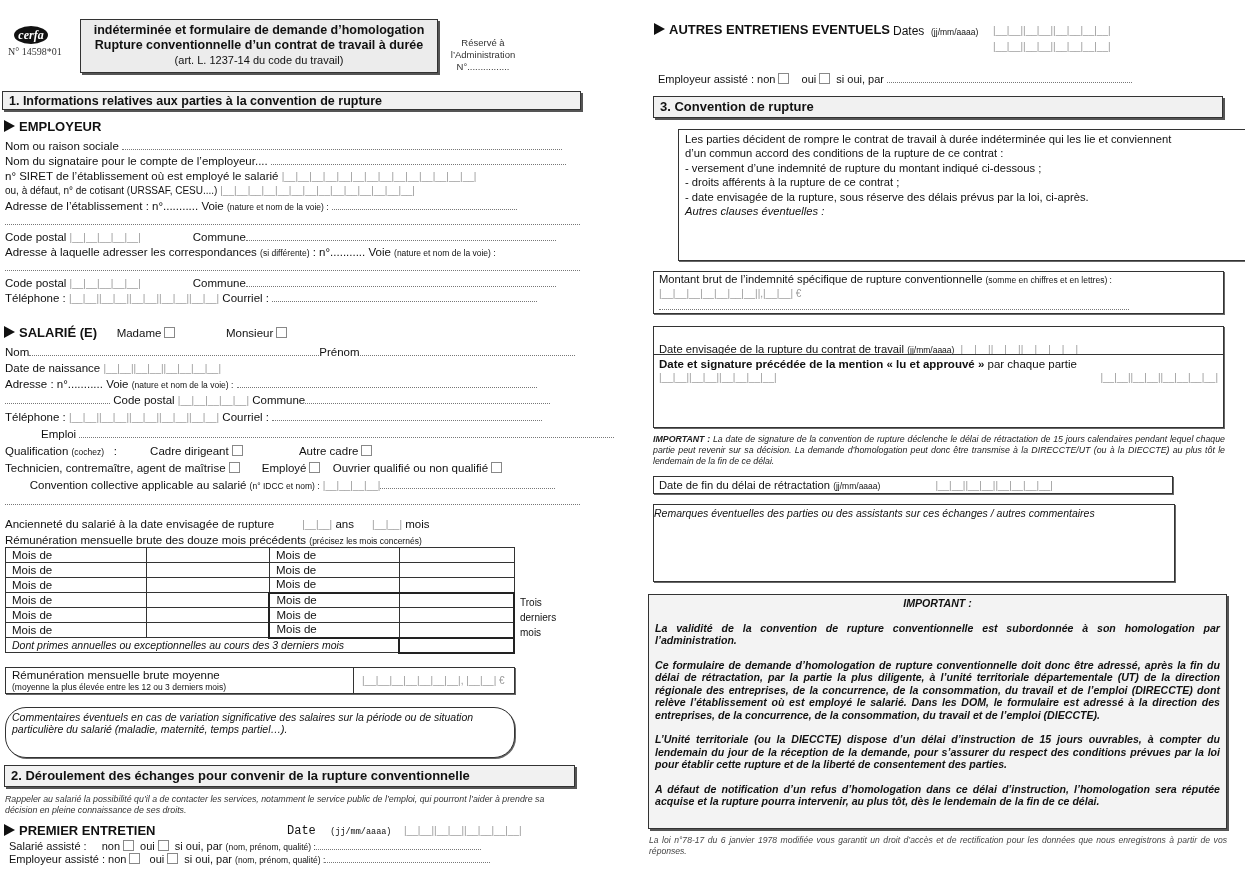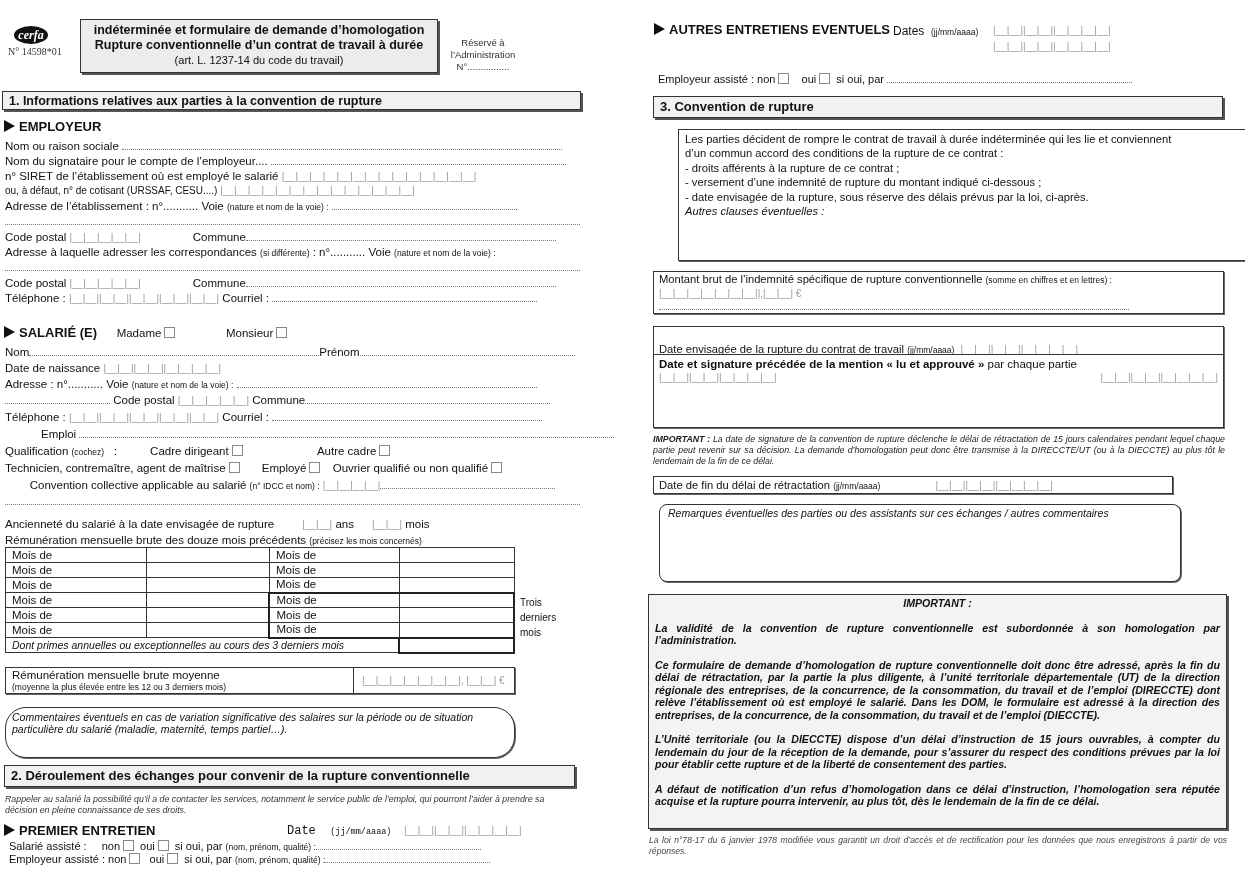--- a/index.html
+++ b/index.html
@@ -68,21 +68,21 @@
 
   <div class="abs" style="left:5px;top:344px;width:575px;height:170px;">
     <div class="line" style="top:1px;width:575px;"><span>Nom</span><span class="dots" style="width:290px;"></span><span>Prénom</span><span class="dots" style="width:215px;"></span></div>
     <div class="line" style="top:17px;"><span>Date de naissance</span> <span class="comb">|__|__||__|__||__|__|__|__|</span></div>
     <div class="line" style="top:33px;width:575px;"><span>Adresse : n°...........</span> <span>Voie</span> <span class="small">(nature et nom de la voie) :</span> <span class="dots" style="width:300px;"></span></div>
     <div class="line" style="top:49px;width:575px;"><span class="dots" style="width:105px;"></span> <span>Code postal</span> <span class="comb">|__|__|__|__|__|</span> <span>Commune</span><span class="dots" style="width:245px;"></span></div>
     <div class="line" style="top:66px;width:575px;"><span>Téléphone :</span> <span class="comb">|__|__||__|__||__|__||__|__||__|__|</span> <span>Courriel :</span> <span class="dots" style="width:270px;"></span></div>
     <div class="line" style="top:83px;width:575px;margin-left:36px;"><span>Emploi</span> <span class="dots" style="width:535px;"></span></div>
     <div class="line" style="top:100px;"><span>Qualification</span> <span class="small">(cochez)</span> &nbsp;&nbsp;:
       <span style="margin-left:30px;">Cadre dirigeant</span><span class="cb"></span>
-      <span style="margin-left:68px;">Autre cadre</span><span class="cb"></span>
+      <span style="margin-left:50px;">Autre cadre</span><span class="cb"></span>
     </div>
     <div class="line" style="top:117px;"><span>Technicien, contremaître, agent de maîtrise</span><span class="cb"></span>
       <span style="margin-left:16px;">Employé</span><span class="cb"></span>
       <span style="margin-left:6px;">Ouvrier qualifié ou non qualifié</span><span class="cb"></span>
     </div>
     <div class="line" style="top:134px;width:575px;text-align:center;"><span>Convention collective applicable au salarié</span> <span class="small">(n° IDCC et nom) :</span> <span class="comb">|__|__|__|__|</span><span class="dots" style="width:175px;"></span></div>
     <div class="line" style="top:150px;"><span class="dots" style="width:575px;"></span></div>
   </div>
 
   <div class="line" style="left:5px;top:517px;"><span>Ancienneté du salarié à la date envisagée de rupture</span><span style="display:inline-block;width:28px;"></span><span class="comb">|__|__|</span> <span>ans</span><span style="display:inline-block;width:18px;"></span><span class="comb">|__|__|</span> <span>mois</span></div>
@@ -178,22 +178,22 @@
 
   <div class="line" style="left:18px;top:73px;font-size:11px;line-height:12px;">
     <span>Employeur assisté :</span> <span>non</span><span class="cb"></span> &nbsp;&nbsp;<span>oui</span><span class="cb"></span> <span>si oui, par</span> <span class="dots" style="width:245px;"></span>
   </div>
 
   <div class="sechead" style="left:13px;top:96px;width:570px;height:22px;line-height:16px;">3. Convention de rupture</div>
 
   <div class="box" style="left:16px;top:129px;width:568px;height:132px;padding:2px 6px;font-size:11.2px;line-height:14.4px;margin-left:22px;">
     <div>Les parties décident de rompre le contrat de travail à durée indéterminée qui les lie et conviennent</div>
     <div>d’un commun accord des conditions de la rupture de ce contrat :</div>
+    <div>- versement d’une indemnité de rupture du montant indiqué ci-dessous ;</div>
     <div>- droits afférents à la rupture de ce contrat ;</div>
-    <div>- versement d’une indemnité de rupture du montant indiqué ci-dessous ;</div>
     <div>- date envisagée de la rupture, sous réserve des délais prévus par la loi, ci-après.</div>
     <div class="ital">Autres clauses éventuelles :</div>
   </div>
 
   <div class="box" style="left:13px;top:271px;width:571px;height:43px;padding:1px 5px;font-size:11.2px;line-height:13px;">
     <div><span>Montant brut de l’indemnité spécifique de rupture conventionnelle</span> <span class="small">(somme en chiffres et en lettres) :</span></div>
     <div class="comb">|__|__|__|__|__|__|__||,|__|__| €</div>
     <div><span class="dots" style="width:470px;height:6px;"></span></div>
   </div>
 
@@ -207,21 +207,21 @@
   </div>
 
   <div class="abs ital" style="left:13px;top:434px;width:572px;font-size:8.8px;line-height:11px;text-align:justify;color:#222;">
     <span style="font-weight:bold;">IMPORTANT :</span> <span>La date de signature de la convention de rupture déclenche le délai de rétractation de 15 jours calendaires pendant lequel chaque partie peut revenir sur sa décision. La demande d’homologation peut donc être transmise à la DIRECCTE/UT (ou à la DIECCTE) au plus tôt le lendemain de la fin de ce délai.</span>
   </div>
 
   <div class="box" style="left:13px;top:476px;width:520px;height:18px;padding:1px 5px;font-size:11.2px;line-height:14px;white-space:nowrap;">
     <span>Date de fin du délai de rétractation</span> <span class="small">(jj/mm/aaaa)</span><span style="display:inline-block;width:55px;"></span><span class="comb">|__|__||__|__||__|__|__|__|</span>
   </div>
 
-  <div class="box" style="left:19px;top:504px;width:522px;height:78px;padding:2px 8px;border-radius:8px;">
+  <div class="box" style="left:13px;top:504px;width:522px;height:78px;padding:2px 0;">
     <div class="ital" style="font-size:10.5px;">Remarques éventuelles des parties ou des assistants sur ces échanges / autres commentaires</div>
   </div>
 
   <div class="abs" style="left:8px;top:594px;width:579px;height:235px;border:1px solid #333;background:#f3f3f3;box-shadow:2px 2px 0 #555;padding:2px 6px;">
     <div class="imp" style="text-align:center;margin-bottom:12px;">IMPORTANT :</div>
     <div class="imp" style="margin-bottom:12px;">La validité de la convention de rupture conventionnelle est subordonnée à son homologation par l’administration.</div>
     <div class="imp" style="margin-bottom:12px;">Ce formulaire de demande d’homologation de rupture conventionnelle doit donc être adressé, après la fin du délai de rétractation, par la partie la plus diligente, à l’unité territoriale départementale (UT) de la direction régionale des entreprises, de la concurrence, de la consommation, du travail et de l’emploi (DIRECCTE) dont relève l’établissement où est employé le salarié. Dans les DOM, le formulaire est adressé à la direction des entreprises, de la concurrence, de la consommation, du travail et de l’emploi (DIECCTE).</div>
     <div class="imp" style="margin-bottom:12px;">L’Unité territoriale (ou la DIECCTE) dispose d’un délai d’instruction de 15 jours ouvrables, à compter du lendemain du jour de la réception de la demande, pour s’assurer du respect des conditions prévues par la loi pour établir cette rupture et de la liberté de consentement des parties.</div>
     <div class="imp">A défaut de notification d’un refus d’homologation dans ce délai d’instruction, l’homologation sera réputée acquise et la rupture pourra intervenir, au plus tôt, dès le lendemain de la fin de ce délai.</div>
   </div>

